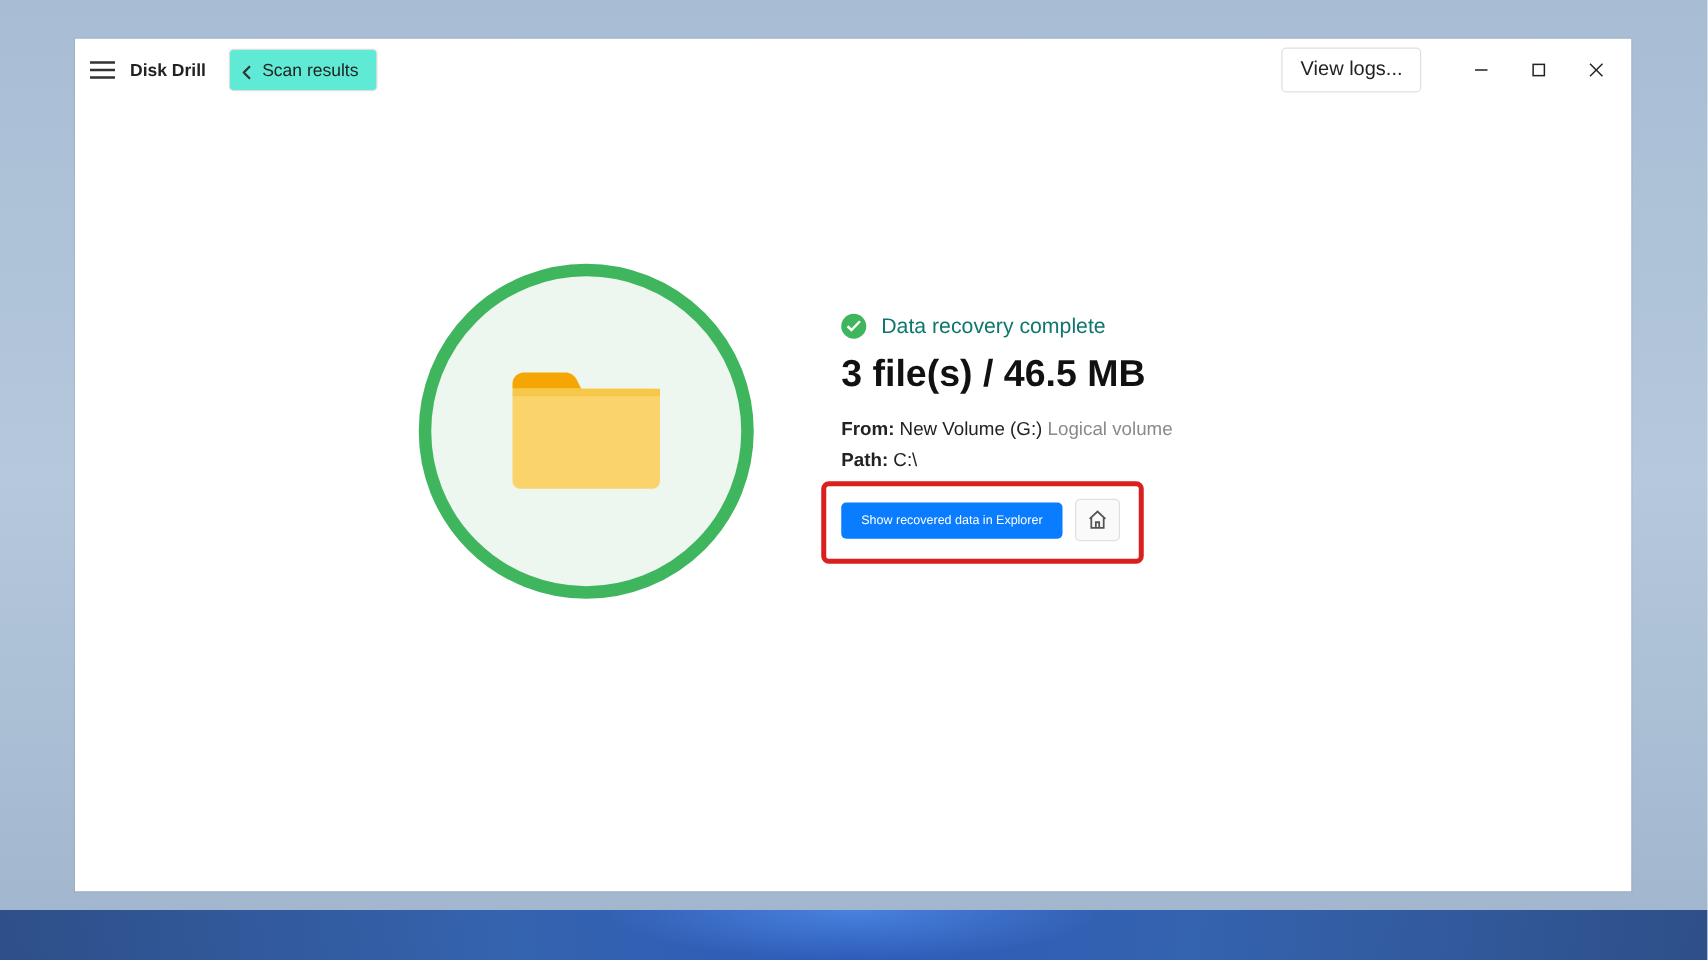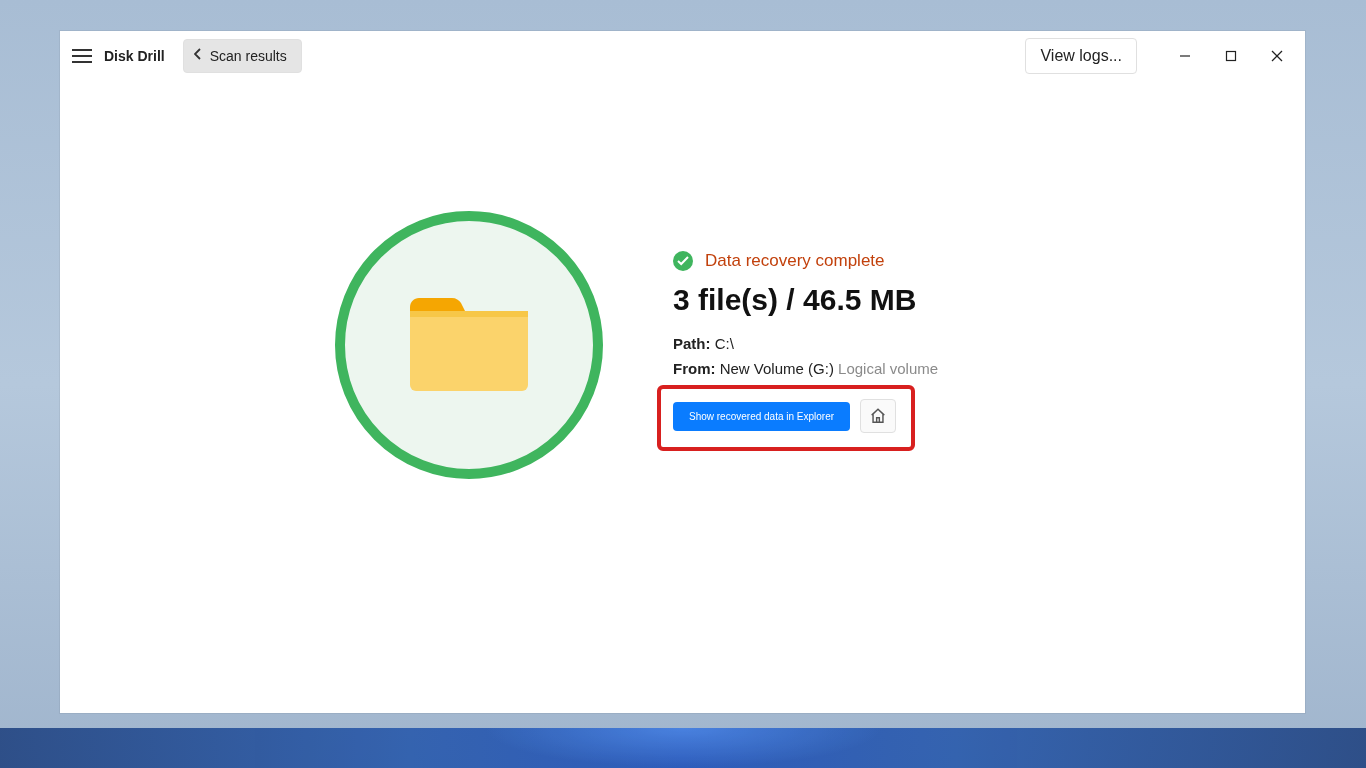--- a/index.html
+++ b/index.html
@@ -63,26 +63,26 @@
     background: #333;
   }
   .app-name {
     font-size: 14px;
     font-weight: 600;
     color: #222;
     margin-right: 6px;
   }
   .back-btn {
     display: flex;
-    align-items: flex-start;
+    align-items: flex-end;
     gap: 8px;
     padding: 8px 14px 8px 10px;
     border: 1px solid #e0e0e0;
     border-radius: 4px;
-    background: #e5e5e5;
+    background: #5eead4;
     font-size: 14px;
     color: #222;
     cursor: pointer;
   }
   .back-btn svg { width: 8px; height: 12px; }
   .spacer { flex: 1; }
   .logs-btn {
     padding: 8px 14px;
     border: 1px solid #e0e0e0;
     border-radius: 4px;
@@ -139,21 +139,21 @@
     height: 20px;
     border-radius: 50%;
     background: #3fb55e;
     display: flex;
     align-items: center;
     justify-content: center;
   }
   .check-badge svg { width: 12px; height: 10px; }
   .status-text {
     font-size: 17px;
-    color: #c2410c;
+    color: #0f766e;
   }
   .summary {
     font-size: 30px;
     font-weight: 600;
     color: #111;
     margin-bottom: 18px;
   }
   .meta-line {
     font-size: 15px;
     color: #222;
@@ -266,28 +266,28 @@
           <svg viewBox="0 0 12 10">
               <path d="M1 5 L4.2 8 L11 1" fill="none" stroke="#fff" stroke-width="2"></path>
             </svg>
         </div>
         <span class="status-text">Data recovery complete</span>
       </div>
 
       <div class="summary">3 file(s) / 46.5 MB</div>
 
       <div class="meta-line">
-        <b>Path:</b>
-        <span>C:\</span>
-      </div>
-
-      <div class="meta-line">
         <b>From:</b>
         <span>New Volume (G:)</span>
         <span class="meta-muted">Logical volume</span>
+      </div>
+
+      <div class="meta-line">
+        <b>Path:</b>
+        <span>C:\</span>
       </div>
 
       <div class="action-row">
         <div class="highlight-box"></div>
         <button class="primary-btn">
           <span>Show recovered data in Explorer</span>
         </button>
         <button class="home-btn">
           <svg viewBox="0 0 20 20">
             <path d="M3 9 L10 2.5 L17 9"></path>

